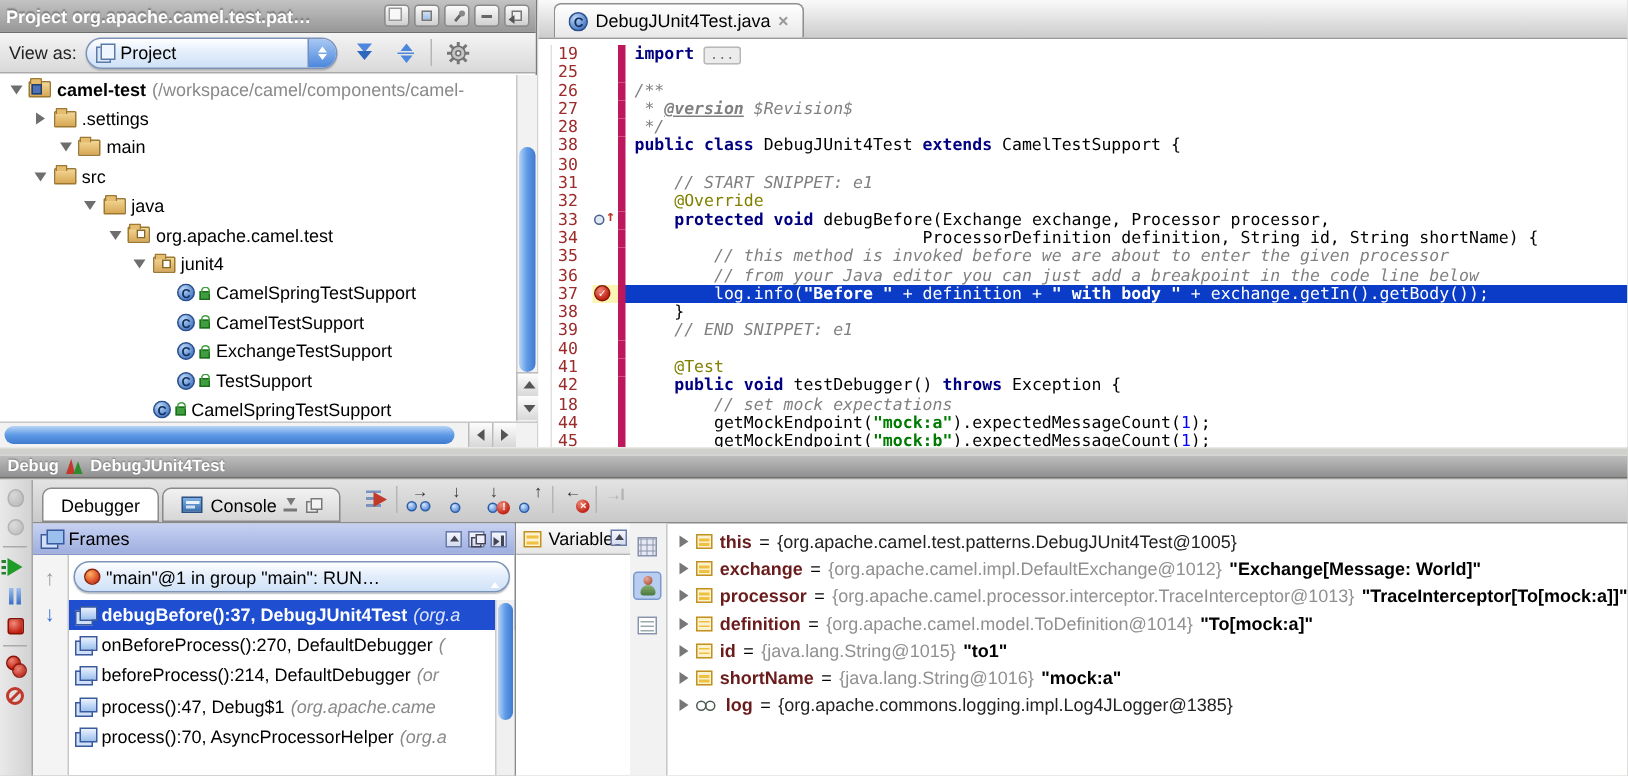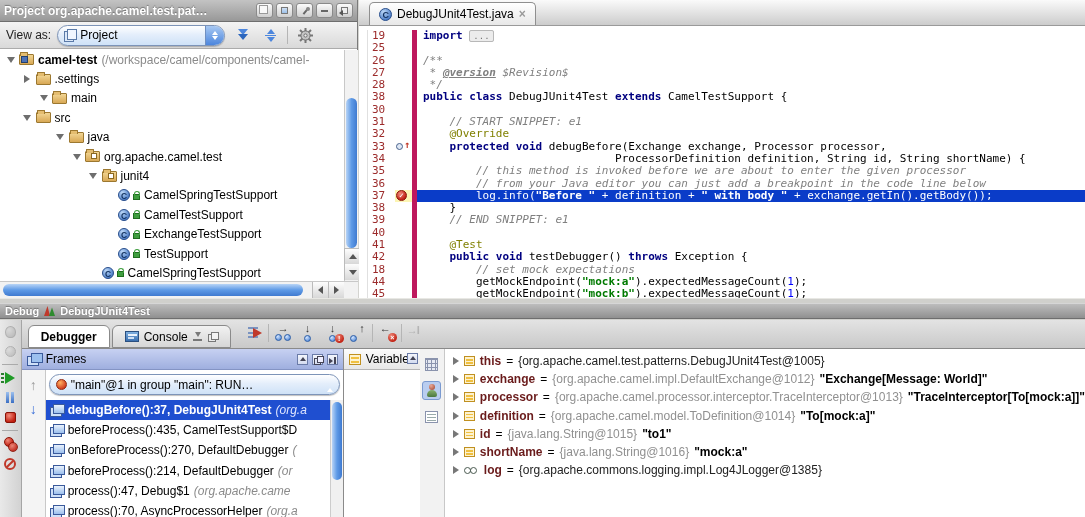--- a/index.html
+++ b/index.html
@@ -107,21 +107,21 @@
 .i-stop{width:11px;height:11px;border-radius:2px;background:radial-gradient(circle at 35% 30%,#f28a7a,#c01f10 75%);border:1px solid #881106}
 .i-bps{position:relative;width:13px;height:13px}
 .i-bps::before,.i-bps::after{content:"";position:absolute;width:8px;height:8px;border-radius:50%;background:radial-gradient(circle at 35% 30%,#f08878,#c22315 70%);border:1px solid #8a1408}
 .i-bps::before{left:0;top:0}
 .i-bps::after{left:4px;top:5px;opacity:.9}
 .i-mute{width:12px;height:12px;border-radius:50%;border:2px solid #c0392b;position:relative}
 .i-mute::before{content:"";position:absolute;left:-1px;top:3.5px;width:10px;height:2px;background:#c0392b;transform:rotate(-45deg)}
 .dbg-main{flex:1;display:flex;flex-direction:column}
 .dbg-tabs{height:28px;background:linear-gradient(#e3e3e3,#c9c9c9);display:flex;align-items:flex-end;gap:2px;padding-left:6px}
 .dtab{height:23px;border:1px solid #8a8a8a;border-radius:6px 6px 0 0;display:flex;align-items:center;gap:5px;padding:0 12px;font-size:12px;margin-bottom:0}
-.dtab.active{background:#fff;font-weight:bold}
+.dtab.active{background:#fff;font-weight:normal}
 .dtab.inactive{background:linear-gradient(#f2f2f2,#d6d6d6)}
 .i-console{width:14px;height:11px;background:linear-gradient(#7fb0e0,#3a6fb0);border:1px solid #2a4f80;position:relative}
 .i-console::before{content:"";position:absolute;left:2px;top:2px;width:9px;height:2px;background:#eaf2fc}
 .i-console::after{content:"";position:absolute;left:2px;top:5px;width:6px;height:2px;background:#cfe0f4}
 .mini{width:10px;height:10px;position:relative;opacity:.75}
 .mini.dock::before{content:"";position:absolute;left:2px;top:0;border-top:5px solid #555;border-left:3px solid transparent;border-right:3px solid transparent}
 .mini.dock::after{content:"";position:absolute;left:0;bottom:1px;width:9px;height:2px;background:#555}
 .mini.float::before{content:"";position:absolute;left:0;top:2px;width:6px;height:6px;border:1px solid #555;background:#eee}
 .mini.float::after{content:"";position:absolute;left:3px;top:0;width:6px;height:6px;border:1px solid #555;background:#f8f8f8}
 .step-toolbar{display:flex;align-items:center;gap:3px;margin-left:10px;height:100%;padding-bottom:2px}
@@ -549,24 +549,20 @@
                 <span class="stepper" style="position:static;height:21px"><span class="up"></span><span class="dn"></span></span>
               </div>
               <div id="frames-list">
                   <div class="fr sel">
                     <span class="fico"></span>
                     <span class="fmain">debugBefore():37, DebugJUnit4Test </span>
                     <span class="fpkg">(org.a</span>
                   </div>
                   <div class="fr">
                     <span class="fico"></span>
-                    <span class="fmain">beforeProcess():435, CamelTestSupport$D</span>
-                  </div>
-                  <div class="fr">
-                    <span class="fico"></span>
                     <span class="fmain">onBeforeProcess():270, DefaultDebugger </span>
                     <span class="fpkg">(</span>
                   </div>
                   <div class="fr">
                     <span class="fico"></span>
                     <span class="fmain">beforeProcess():214, DefaultDebugger </span>
                     <span class="fpkg">(or</span>
                   </div>
                   <div class="fr">
                     <span class="fico"></span>

